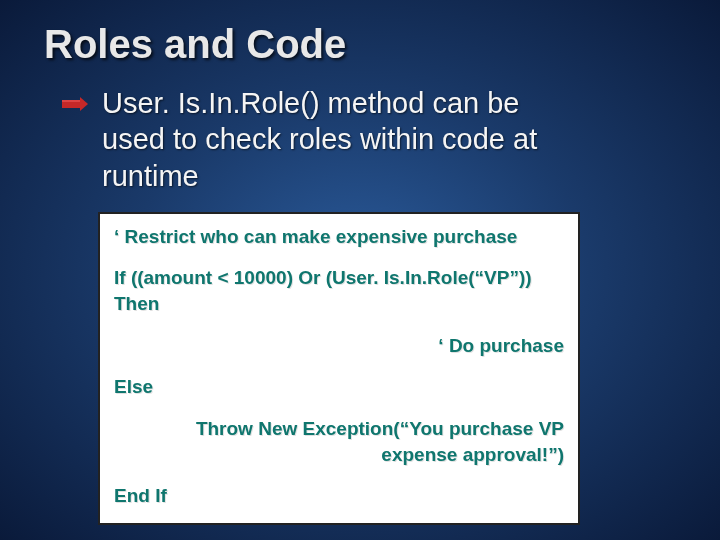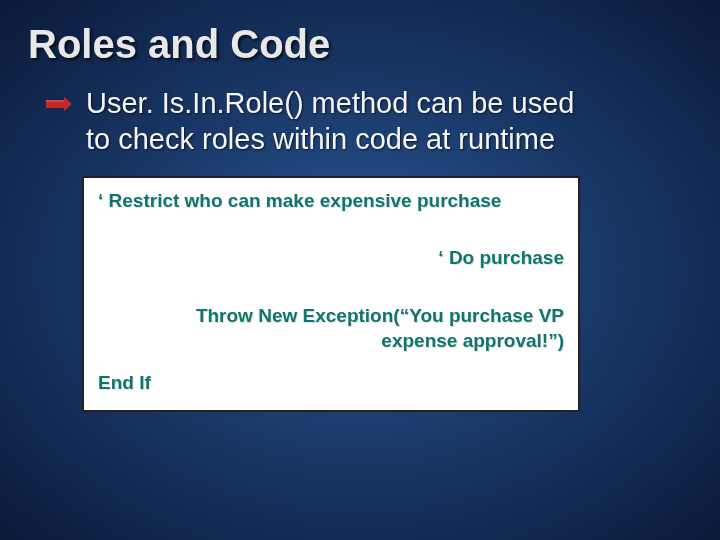--- a/index.html
+++ b/index.html
@@ -6,21 +6,21 @@
   html, body { width: 720px; height: 540px; overflow: hidden; }
   body {
     font-family: Arial, Helvetica, sans-serif;
     background: radial-gradient(ellipse at center, #2a5a9a 0%, #1a3a6a 45%, #0a1a3a 100%);
     color: #fff;
   }
   .slide {
     width: 618px;
     height: 540px;
     position: relative;
-    padding: 22px 28px 28px 28px;
+    padding: 22px 28px 28px 44px;
   }
   .title {
     font-size: 40px;
     font-weight: bold;
     color: #e8e8e8;
     text-shadow: 2px 2px 3px rgba(0,0,0,0.7);
     margin-bottom: 18px;
   }
   .body-row {
     display: flex;
@@ -72,22 +72,24 @@
         <polygon points="18,0 26,7 18,14" fill="#c62828"></polygon>
         <rect x="0" y="3" width="18" height="2" fill="#e55" opacity="0.6"></rect>
       </svg>
     </div>
     <div class="body-text">User. Is.In.Role() method can be used to check roles within code at runtime</div>
   </div>
 
   <div class="code-box">
     <div class="line">‘ Restrict who can make expensive purchase</div>
     <div class="gap"></div>
+    <div class="line">If ((amount &lt; 10000) Or (User. Is.In.Role(“VP”)) Then</div>
     <div class="gap"></div>
     <div class="line indent">‘ Do purchase</div>
     <div class="gap"></div>
+    <div class="line">Else</div>
     <div class="gap"></div>
     <div class="line indent">Throw New Exception(“You purchase VP expense approval!”)</div>
     <div class="gap"></div>
     <div class="line">End If</div>
   </div>
 
 </div>
 
 </body></html>

